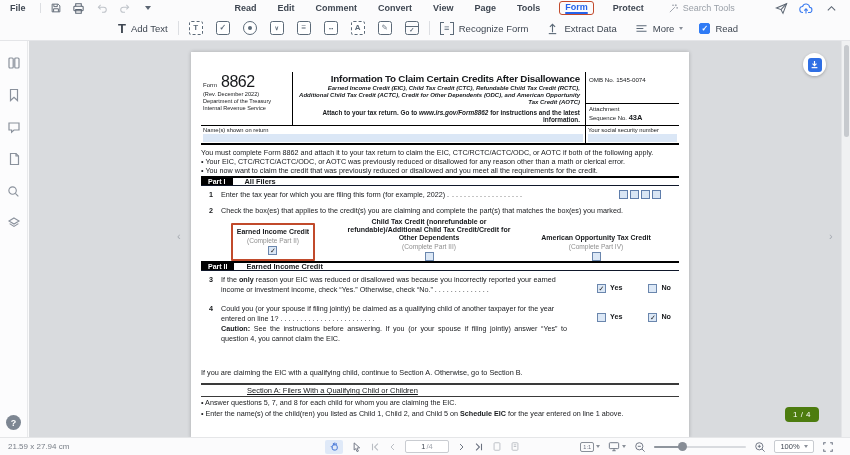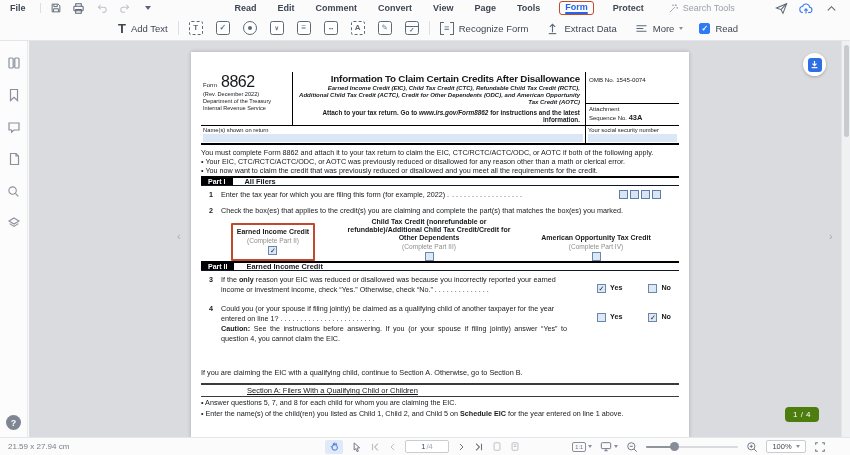--- a/index.html
+++ b/index.html
@@ -109,21 +109,21 @@
   .ynlabel{font-size:7.2px;font-weight:700}
   .eicnote{font-size:7.3px;font-weight:400;margin-top:25px}
   .secA{border-top:2px solid #3a3a3a;border-bottom:1.5px solid #3a3a3a;margin-top:6px;padding:1px 0}
   .secA-title{font-size:7.5px;font-weight:400;text-decoration:underline;margin-left:46px}
   .abullet{font-size:7.2px;line-height:1.32;margin-top:1px}
 
   
   .statusbar{position:absolute;left:0;top:437px;width:850px;height:18px;background:#fbfbfc;border-top:1px solid #e5e6e8;display:flex;align-items:center;font-size:8px;color:#787e87}
   .sb-size{padding-left:8px}
   .sb-center{position:absolute;left:325px;display:flex;align-items:center;gap:8px}
-  .sb-right{margin-left:auto;display:flex;align-items:center;gap:8px;padding-right:24px}
+  .sb-right{margin-left:auto;display:flex;align-items:center;gap:8px;padding-right:16px}
   .handbtn{width:18px;height:14px;background:#dfe9f8;border-radius:2px;display:flex;align-items:center;justify-content:center;color:#3b6fd4}
   .sbicon{display:flex;align-items:center;justify-content:center;color:#6b7280}
   .sbicon.dim{color:#b9bdc3}
   .pagebox{width:44px;height:13px;border:1px solid #c9ccd1;border-radius:2px;background:#fff;display:flex;align-items:center;justify-content:center;font-size:7.5px;color:#3f4752;gap:1px}
   .pagebox .dim2{color:#a0a5ad}
   .zoombox{min-width:40px;height:13px;border:1px solid #c9ccd1;border-radius:2px;background:#fff;display:flex;align-items:center;justify-content:center;font-size:7.5px;color:#3f4752;gap:4px;padding:0 3px}
   .slider{position:relative;width:92px;height:10px;display:flex;align-items:center}
   .slider .track{position:absolute;left:0;right:0;height:2px;background:#d9dbdf;border-radius:1px}
   .slider .fill{position:absolute;left:0;width:28px;height:2px;background:#8f959d;border-radius:1px}
   .slider .thumb{position:absolute;left:24px;width:9px;height:9px;border-radius:50%;background:#878d96}

